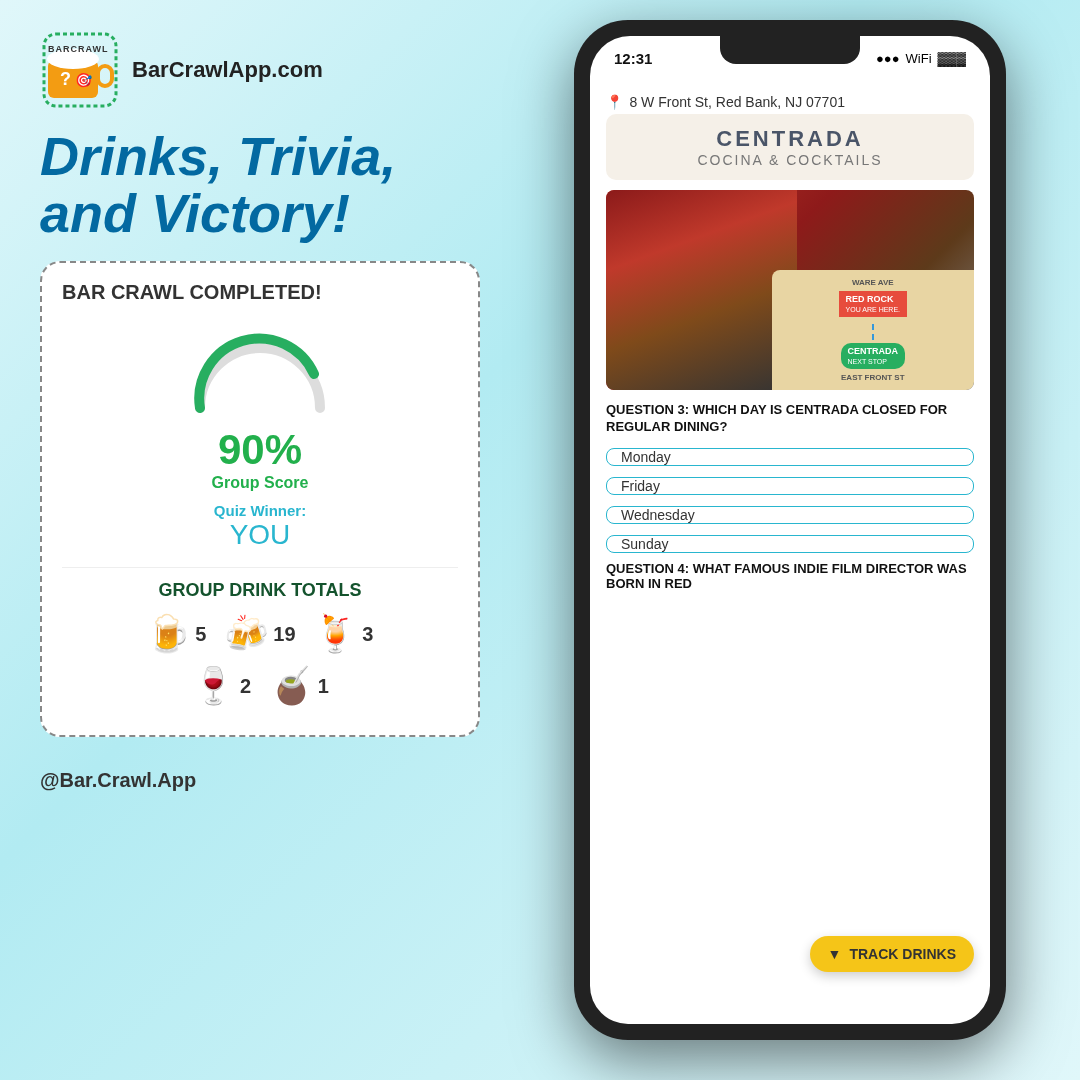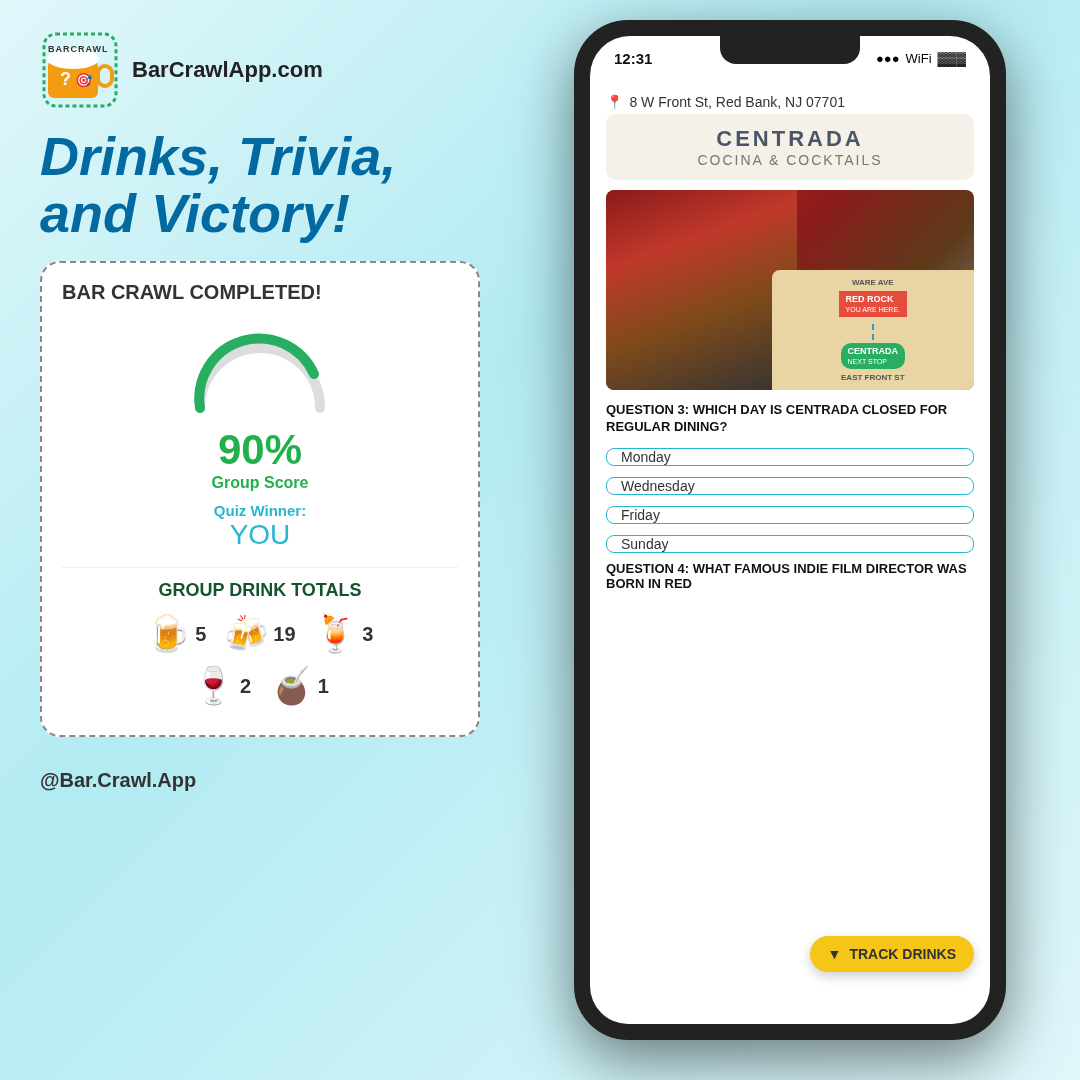--- a/index.html
+++ b/index.html
@@ -477,22 +477,22 @@
             <div class="map-label-red">RED ROCK<br><span style="font-size:7px;font-weight:normal;">YOU ARE HERE.</span></div>
             <div style="height:16px;border-left:2px dashed #3498db;margin:3px 0;"></div>
             <div class="map-label-green">CENTRADA<br><span style="font-size:7px;font-weight:normal;">NEXT STOP</span></div>
             <div style="font-size:8px;font-weight:bold;color:#555;text-align:center;margin-top:4px;">EAST FRONT ST</div>
           </div>
         </div>
 
         <div class="question-heading">QUESTION 3: WHICH DAY IS CENTRADA CLOSED FOR REGULAR DINING?</div>
 
         <div class="answer-option">Monday</div>
+        <div class="answer-option">Friday</div>
         <div class="answer-option">Wednesday</div>
-        <div class="answer-option">Friday</div>
         <div class="answer-option">Sunday</div>
 
         <div class="q4-heading">QUESTION 4: WHAT FAMOUS INDIE FILM DIRECTOR WAS BORN IN RED</div>
 
         <div class="track-drinks-btn">
           <span>▼</span>
           <span>TRACK DRINKS</span>
         </div>
 
       </div>

